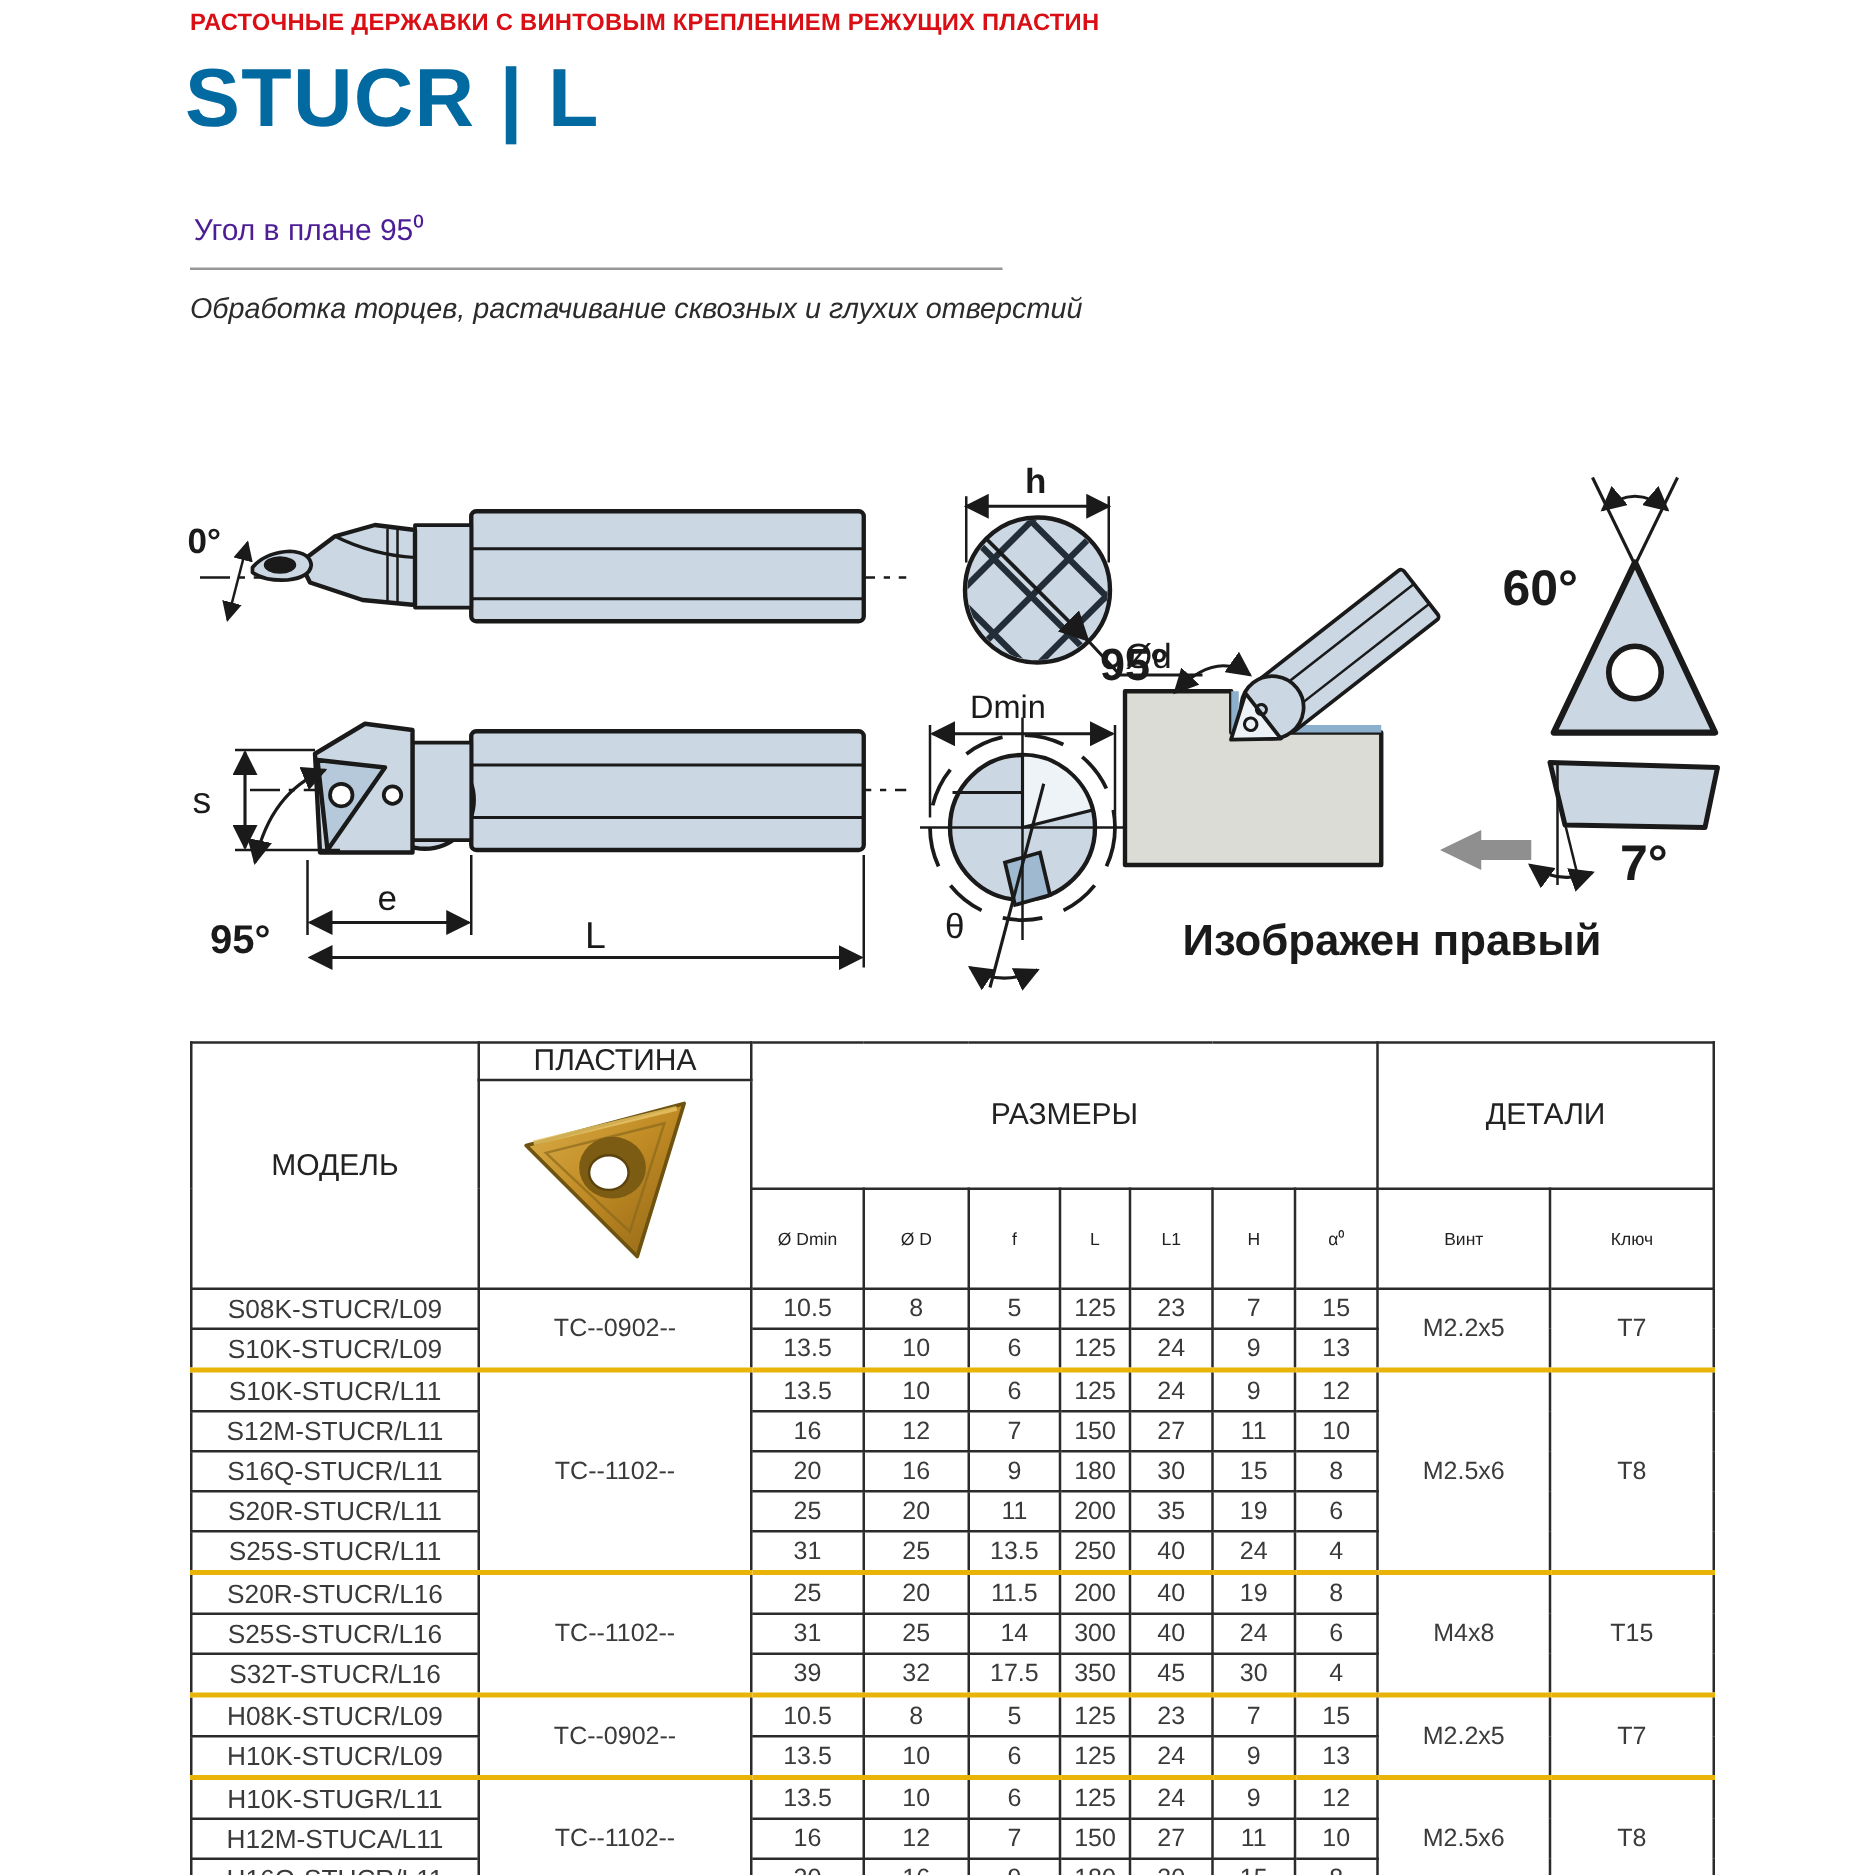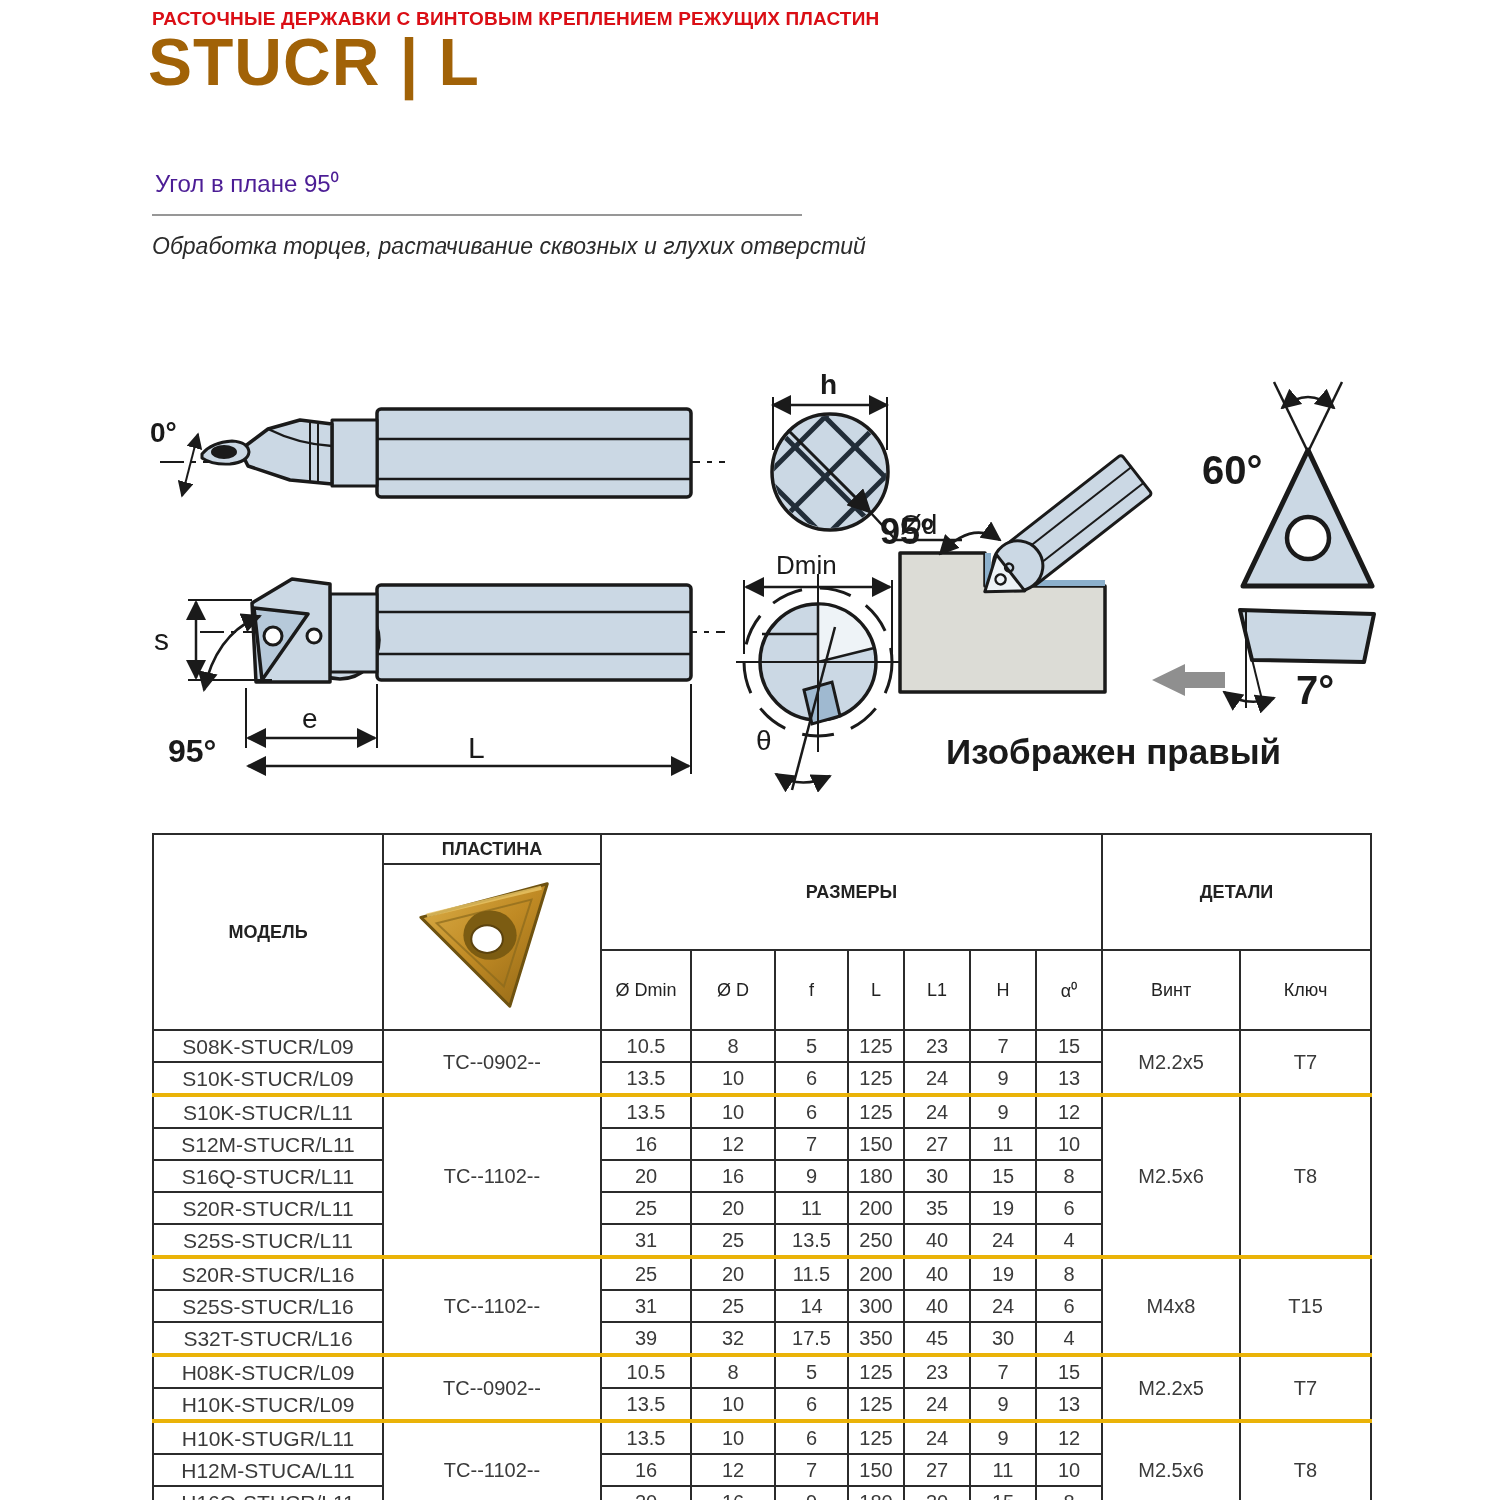--- a/index.html
+++ b/index.html
@@ -1,29 +1,29 @@
 <!DOCTYPE html>
 <html><head>
 <meta charset="utf-8">
 <style>
   html,body{margin:0;padding:0;background:#ffffff;}
   body{width:1500px;height:1500px;position:relative;font-family:"Liberation Sans",sans-serif;color:#333;overflow:hidden;}
   .abs{position:absolute;}
   .kicker{left:152px;top:8px;font-size:19px;font-weight:800;color:#da0e15;letter-spacing:.2px;}
-  .title{left:148px;top:24px;font-size:66px;font-weight:900;color:#a16207;letter-spacing:1px;}
+  .title{left:148px;top:40px;font-size:66px;font-weight:900;color:#0369a1;letter-spacing:1px;}
   .subtitle{left:155px;top:166px;font-size:24px;font-weight:400;color:#4c1d95;}
   .divider{left:152px;top:214px;width:650px;height:0;border-top:2px solid #979797;}
   .desc{left:152px;top:233px;font-size:23px;color:#2b2b2b;font-style:italic;}
   .diagram{left:140px;top:372px;width:1370px;height:440px;}
   svg text{font-family:"Liberation Sans",sans-serif;fill:#1a1a1a;}
   .spec-table{left:152px;top:833px;}
   table{border-collapse:collapse;table-layout:fixed;width:1218px;}
   th,td{border:2px solid #2b2b2b;text-align:center;vertical-align:middle;padding:0;}
-  thead th{font-size:18px;font-weight:700;color:#222;}
-  th.sub{font-weight:400;font-size:18px;}
+  thead th{font-size:24px;font-weight:400;color:#222;}
+  th.sub{font-weight:400;font-size:14px;}
   tbody td{font-size:20px;color:#3a3a3a;height:30px;line-height:1;}
   tbody td.model{font-size:21px;}
   tbody td.plate span{display:inline-block;}
   tbody td.plate span:first-child{text-align:right;}
   tr.group-start > td{border-top:4px solid #eab308;}
   .row-a{height:30px;}
   .row-b{height:86px;}
   .row-c{height:80px;}
 </style>
 </head>

